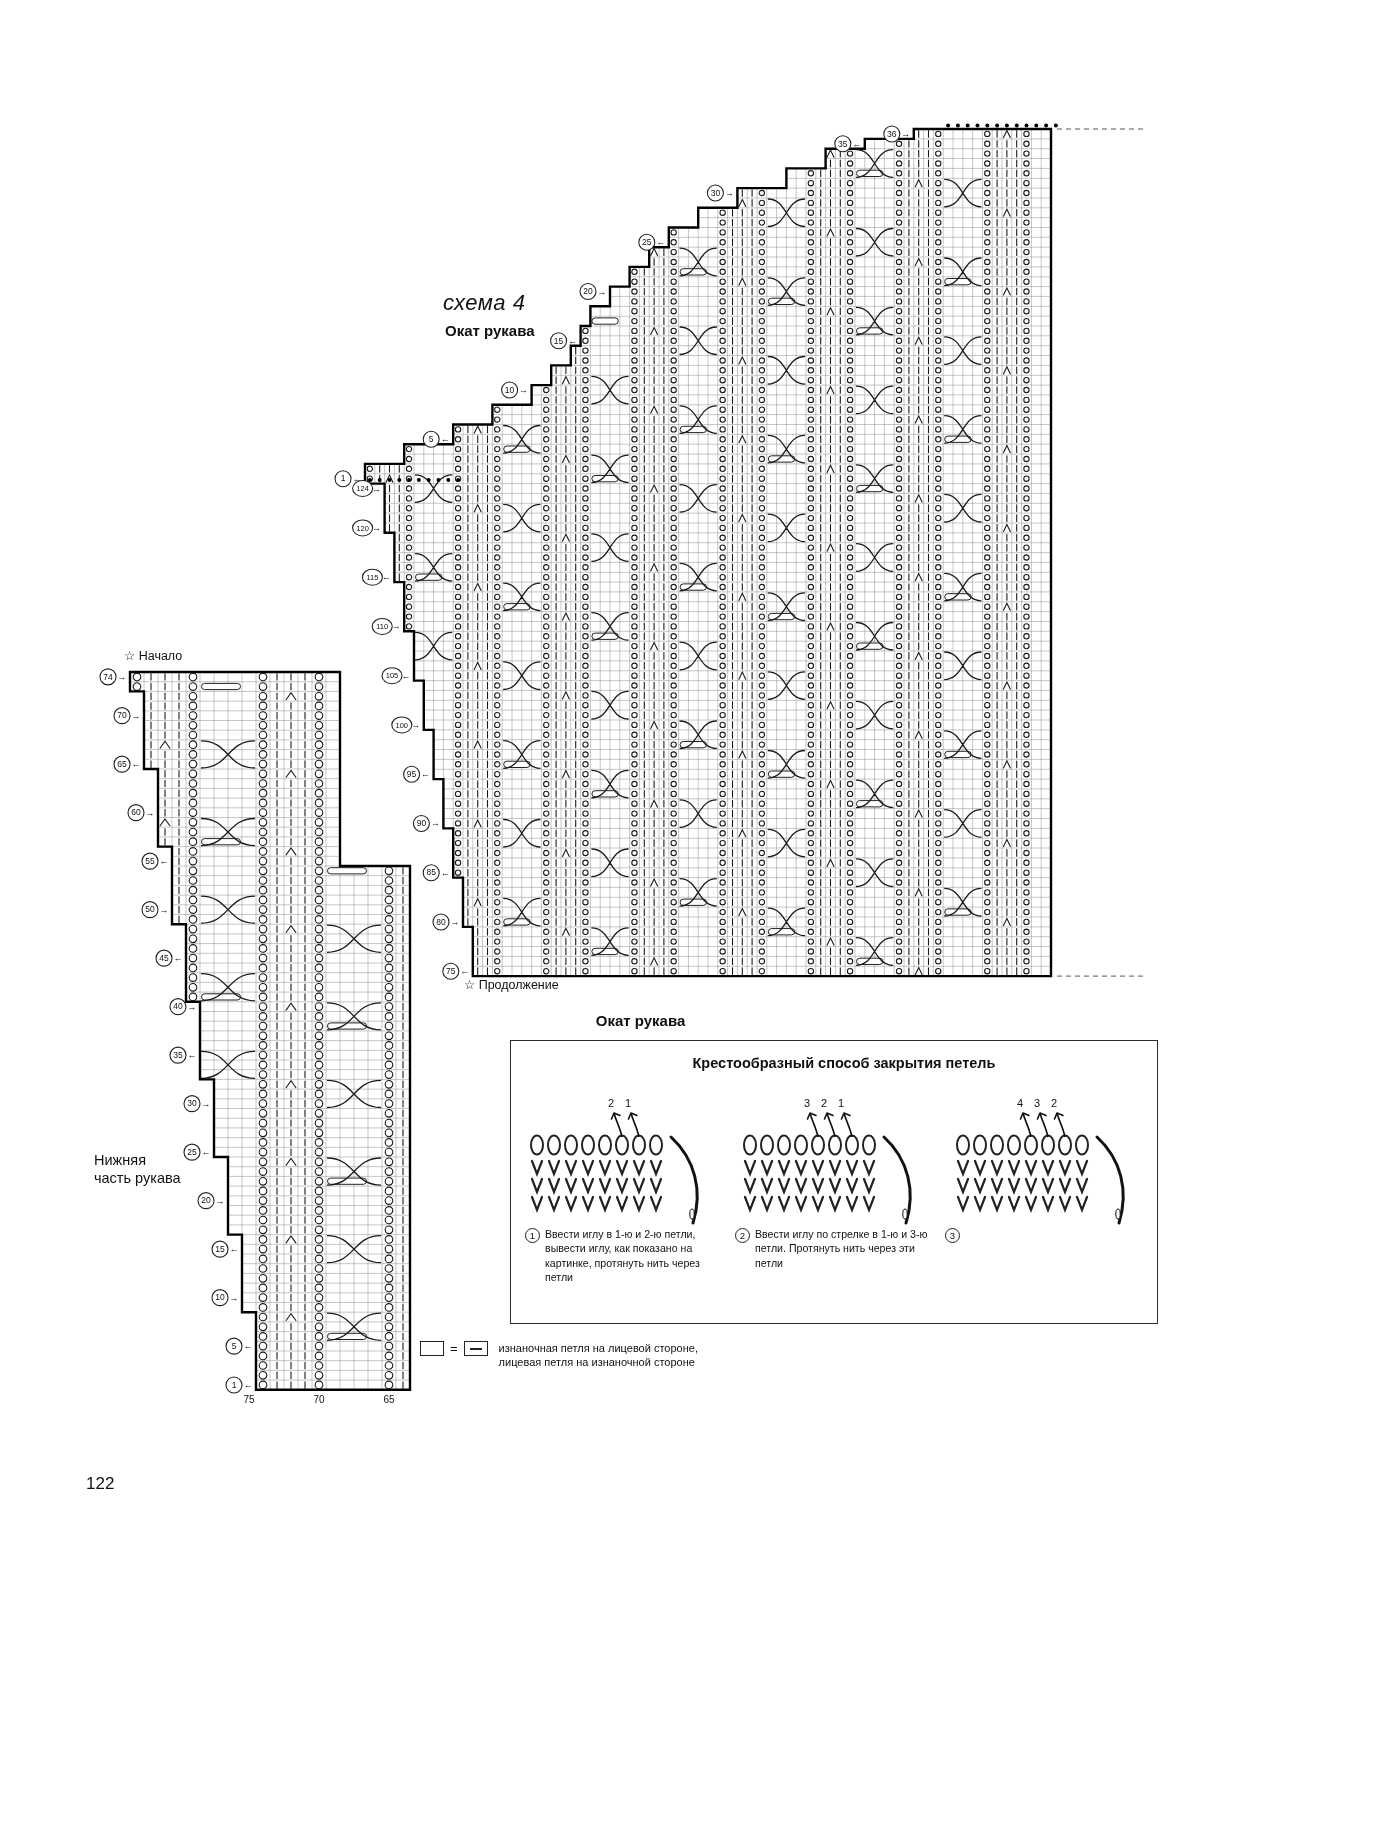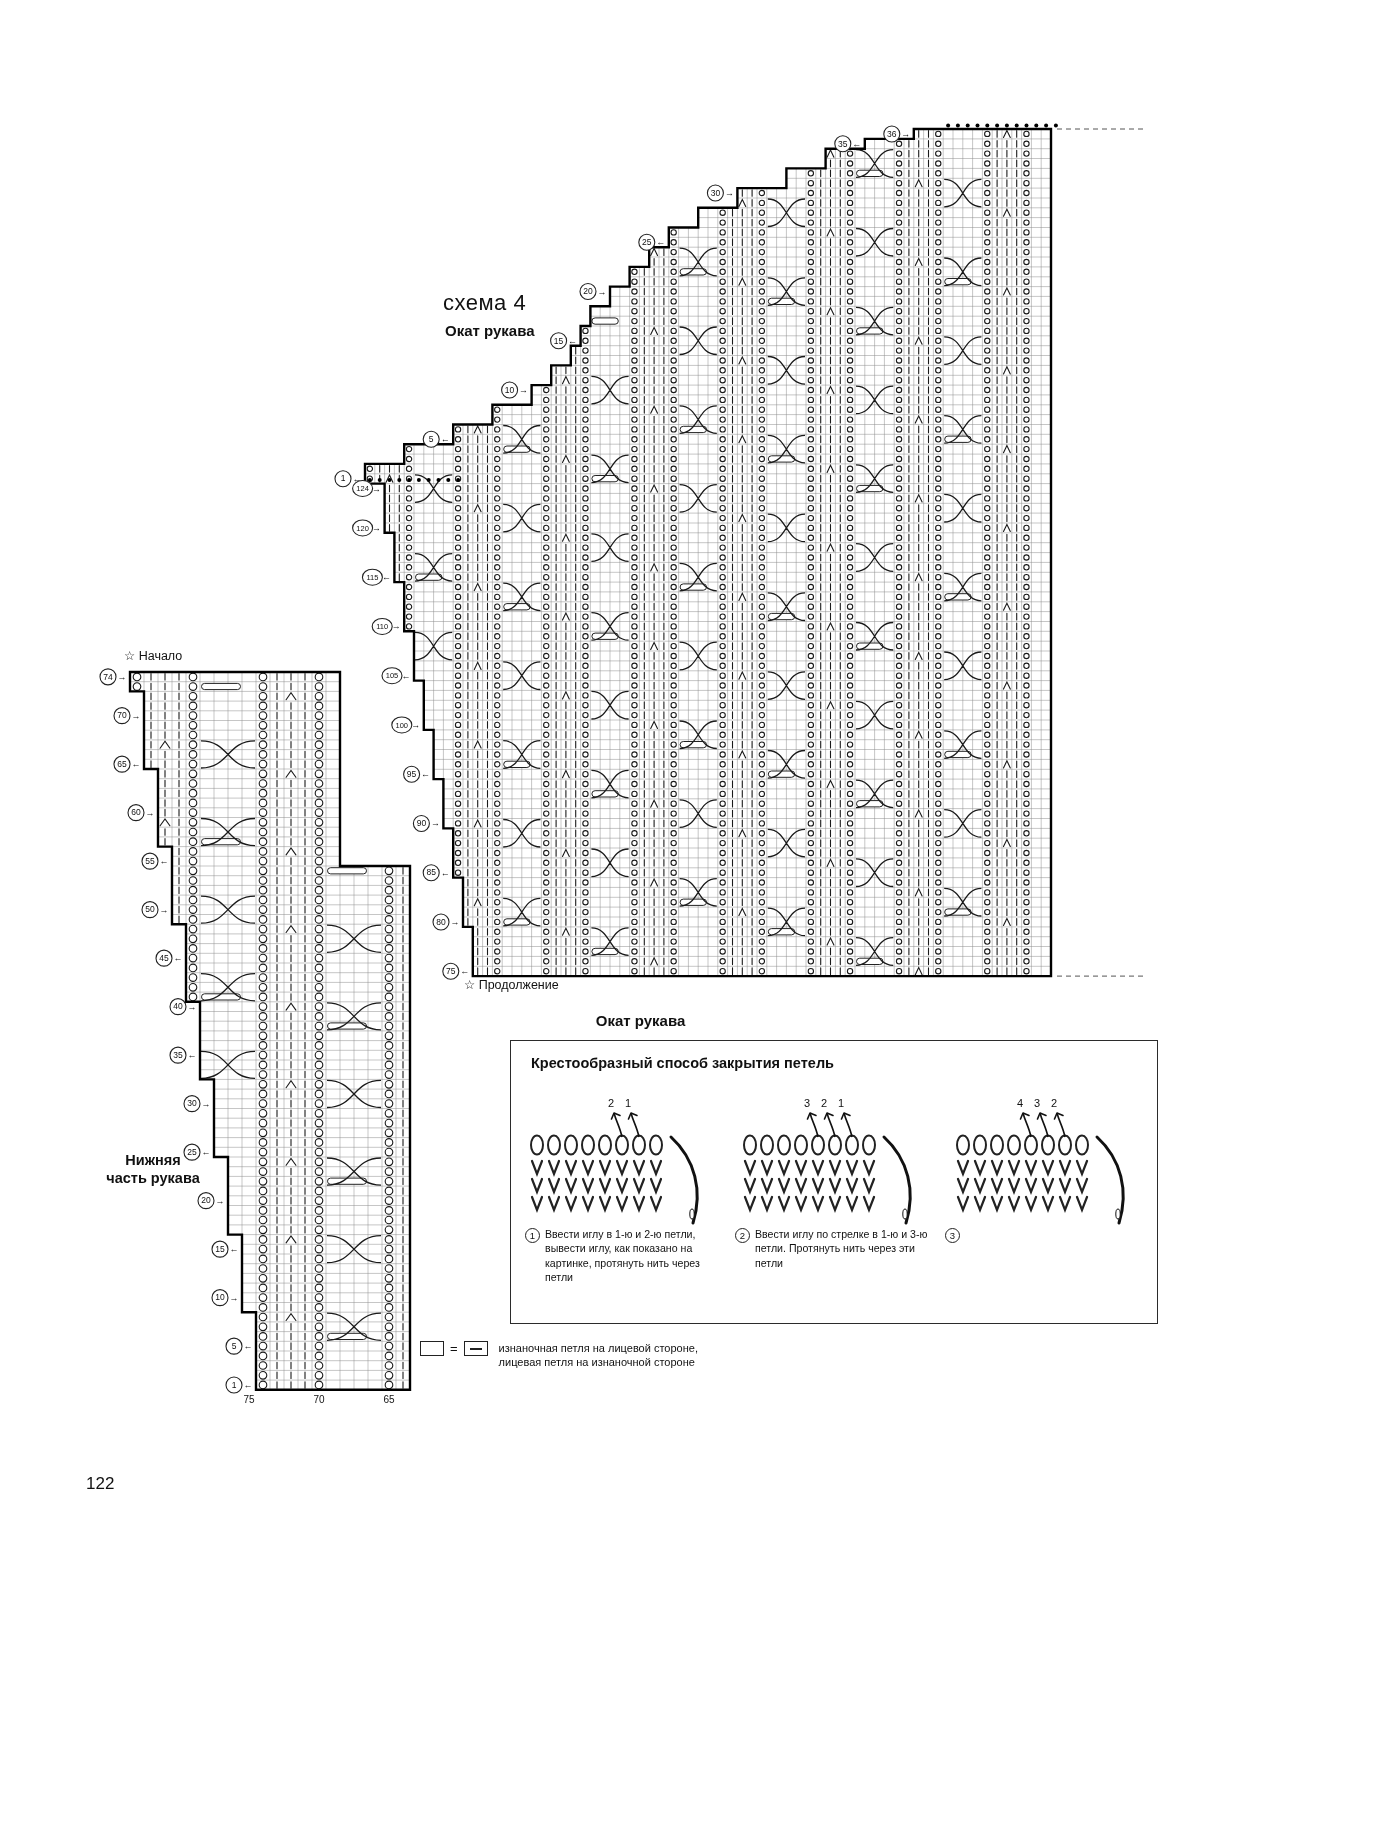--- a/index.html
+++ b/index.html
@@ -1,28 +1,28 @@
 <!DOCTYPE html>
 <html><head>
 <meta charset="utf-8">
 <style>
   html,body{margin:0;padding:0;background:#e8e8e8;}
   #page{position:relative;width:1400px;height:1827px;background:#ffffff;margin:0 auto;
         font-family:"Liberation Sans","DejaVu Sans",sans-serif;color:#111;overflow:hidden;}
   .abs{position:absolute;}
   svg text{font-family:"Liberation Sans","DejaVu Sans",sans-serif;}
-  .chart-title{left:443px;top:290px;font-size:22px;letter-spacing:0.5px;}
+  .chart-title{left:443px;top:290px;font-size:22px;letter-spacing:0.5px;font-style:italic;}
   .chart-subtitle{left:445px;top:322px;font-size:15px;font-weight:bold;}
   .note{font-size:12.5px;}
   .continuation{left:464px;top:977px;}
   .startnote{left:124px;top:648px;}
-  .lower-label{left:94px;top:1151px;width:118px;text-align:center;font-weight:bold;font-size:14.5px;line-height:1.25;}
+  .lower-label{left:94px;top:1151px;width:118px;text-align:left;font-weight:normal;font-size:14.5px;line-height:1.25;}
   .section-label{left:553px;top:1012px;width:175px;text-align:center;font-weight:bold;font-size:15px;}
   .howto-box{left:510px;top:1040px;width:648px;height:284px;border:1.6px solid #2b2b2b;background:#fff;box-sizing:border-box;}
-  .howto-title{margin:14px 0 0 20px;font-weight:bold;font-size:14.5px;}
+  .howto-title{margin:14px 0 0 20px;font-weight:bold;font-size:14.5px;text-align:center;}
   .howto-figs{display:flex;justify-content:space-between;padding:4px 10px 0 10px;}
   .howto-steps{display:flex;gap:12px;padding:0 14px;}
   .howto-step{flex:1;font-size:10.6px;line-height:1.35;display:flex;align-items:flex-start;}
   .circnum{flex:0 0 auto;display:inline-block;width:13px;height:13px;border:1.2px solid #222;border-radius:50%;
            text-align:center;line-height:13px;font-size:9.5px;margin-right:5px;margin-top:1px;}
   .legend{left:420px;top:1341px;display:flex;align-items:flex-start;}
   .lg-box{width:24px;height:15px;border:1.6px solid #222;box-sizing:border-box;background:#fff;}
   .lg-box.dash{display:flex;align-items:center;justify-content:center;}
   .lg-box.dash span{display:block;width:12px;border-top:2px solid #222;}
   .lg-eq{margin:0 6px;font-size:13px;line-height:15px;}

